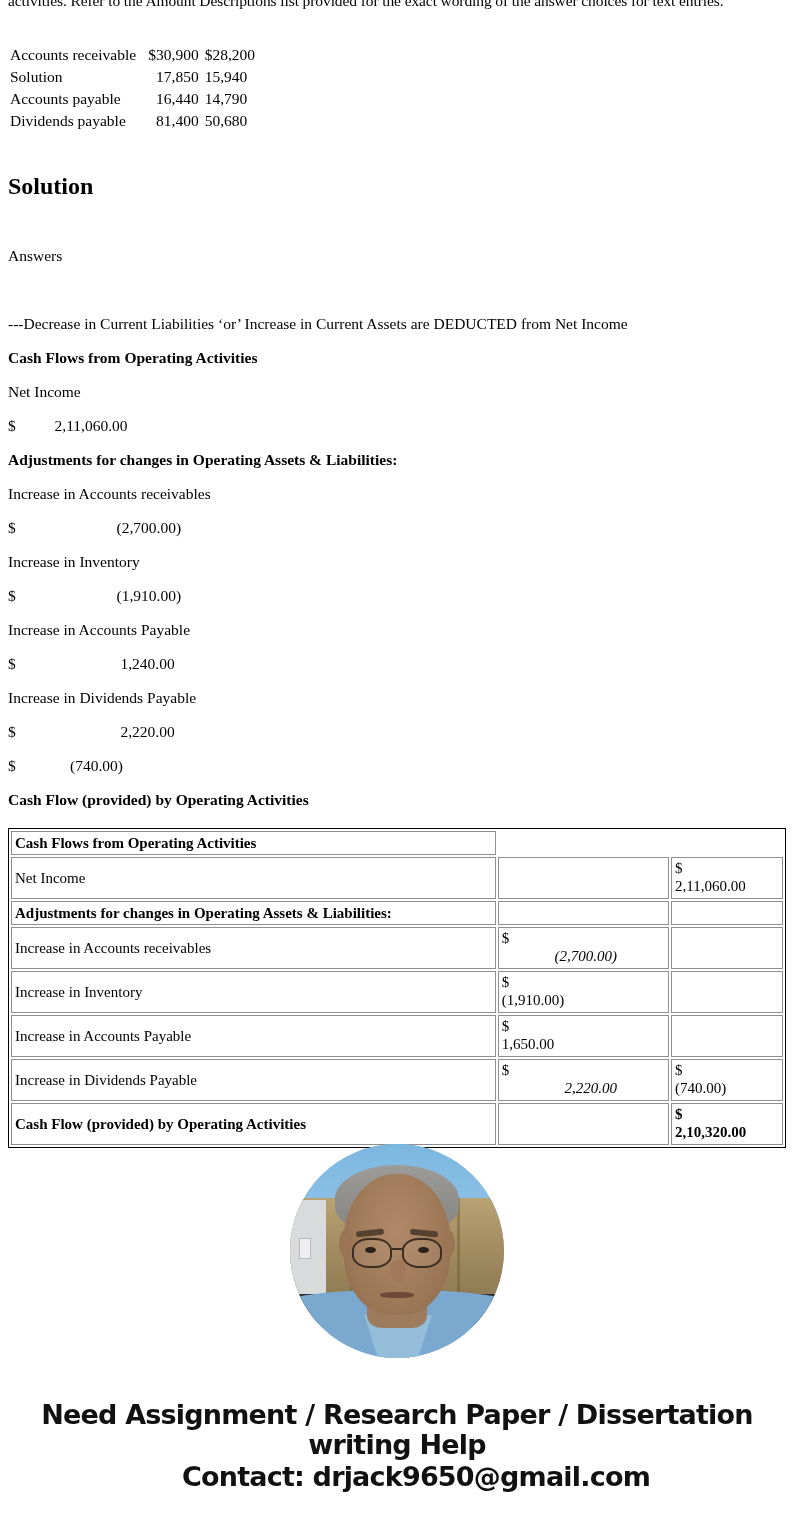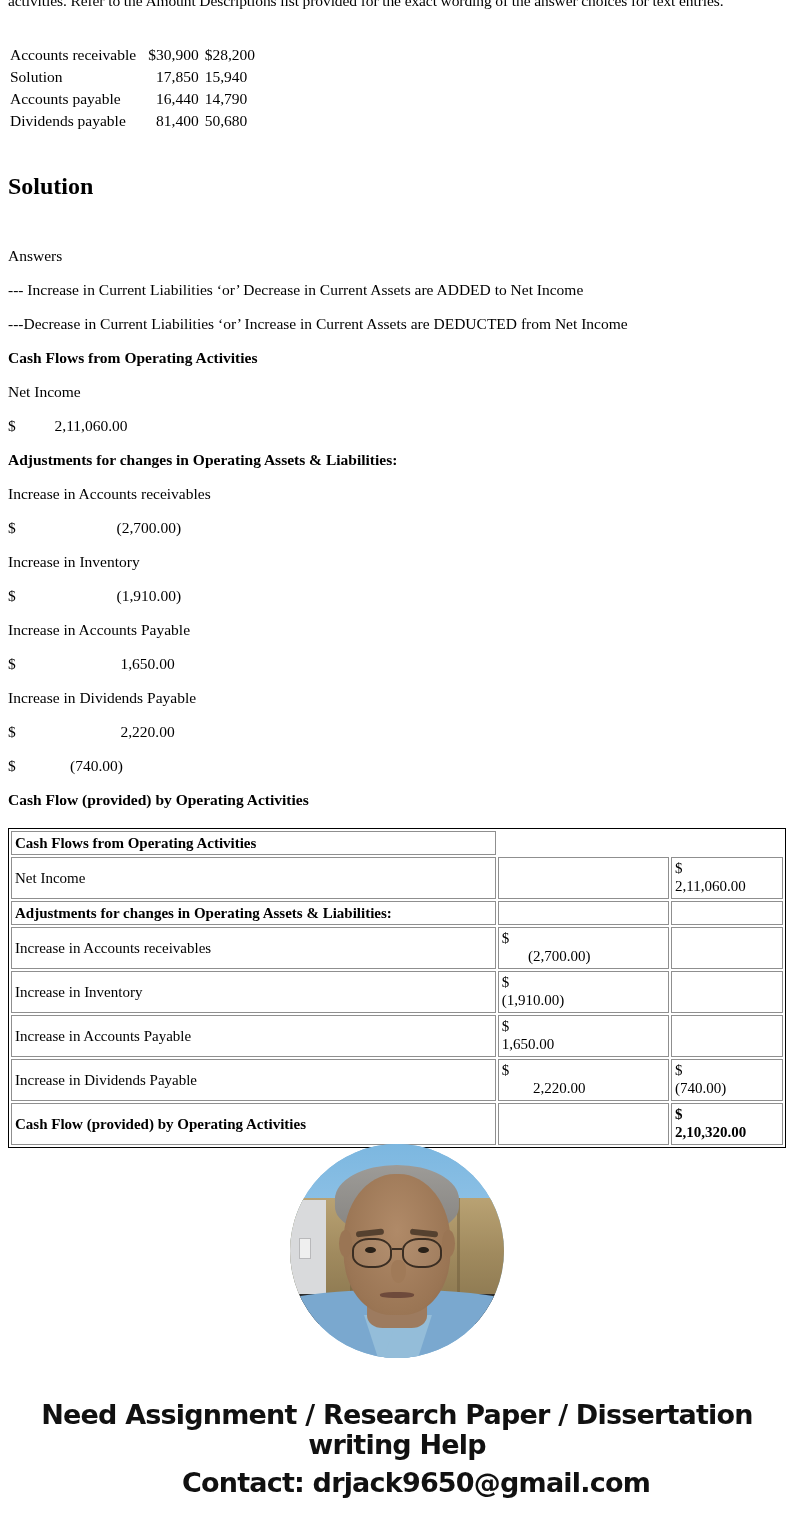--- a/index.html
+++ b/index.html
@@ -104,21 +104,21 @@
   .stmt .col-a { width: 165px; }
   .stmt .col-b { width: 105px; }
   .stmt td.b { font-weight: bold; }
   .stmt td.amt {
     vertical-align: top;
     padding-top: 1px;
     padding-bottom: 1px;
   }
   .stmt .amt .dollar { display: block; text-align: left; }
   .stmt .amt .val { display: block; text-align: left; }
-  .stmt .amt .val.right { text-align: center; padding-right: 48px; }
+  .stmt .amt .val.right { text-align: right; padding-right: 48px; font-style: italic; }
   .stmt .tall { height: 36px; }
   .stmt .short { height: 18px; }
 
   
   .photo-wrap {
     position: absolute;
     left: 0;
     top: 1144px;
     width: 794px;
     height: 218px;
@@ -245,21 +245,21 @@
     width: 794px;
     text-align: center;
     font-family: "DejaVu Sans", "Liberation Sans", sans-serif;
     font-weight: bold;
     font-size: 27px;
     line-height: 30px;
     letter-spacing: -0.8px;
     color: #111111;
   }
   .promo .l2 { display: block; }
-  .promo .l3 { display: block; margin-top: 8px; padding-left: 38px; }
+  .promo .l3 { display: block; margin-top: 2px; padding-left: 38px; }
 </style>
 </head>
 <body>
 
 <div class="page">
 
   <div class="intro">
     <span class="line">activities. Refer to the Amount Descriptions list provided for the exact wording of the answer choices for text entries.</span>
   </div>
 
@@ -284,32 +284,31 @@
         <td>Dividends payable</td>
         <td class="amt2 indent">81,400</td>
         <td class="amt1">50,680</td>
       </tr>
     </tbody>
   </table>
 
   <div class="h-solution">Solution</div>
 
   <div class="bodyline" style="top:215px">Answers</div>
-  <div class="bodyline" style="top:249px">--- Increase in Current Liabilities ‘or’ Decrease in Current Assets are ADDED to Net Income</div>
   <div class="bodyline" style="top:283px">---Decrease in Current Liabilities ‘or’ Increase in Current Assets are DEDUCTED from Net Income</div>
   <div class="bodyline b" style="top:317px">Cash Flows from Operating Activities</div>
   <div class="bodyline" style="top:351px">Net Income</div>
   <div class="bodyline" style="top:385px">$          2,11,060.00</div>
   <div class="bodyline b" style="top:419px">Adjustments for changes in Operating Assets &amp; Liabilities:</div>
   <div class="bodyline" style="top:453px">Increase in Accounts receivables</div>
   <div class="bodyline" style="top:487px">$                          (2,700.00)</div>
   <div class="bodyline" style="top:521px">Increase in Inventory</div>
   <div class="bodyline" style="top:555px">$                          (1,910.00)</div>
   <div class="bodyline" style="top:589px">Increase in Accounts Payable</div>
-  <div class="bodyline" style="top:623px">$                           1,650.00</div>
+  <div class="bodyline" style="top:623px">$                           1,240.00</div>
   <div class="bodyline" style="top:657px">Increase in Dividends Payable</div>
   <div class="bodyline" style="top:691px">$                           2,220.00</div>
   <div class="bodyline" style="top:725px">$              (740.00)</div>
   <div class="bodyline b" style="top:759px">Cash Flow (provided) by Operating Activities</div>
   <div class="bodyline b" style="top:793px">$          2,10,320.00</div>
 
   <table class="stmt">
     <tbody>
       <tr>
         <td class="col-desc b short">Cash Flows from Operating Activities</td>

